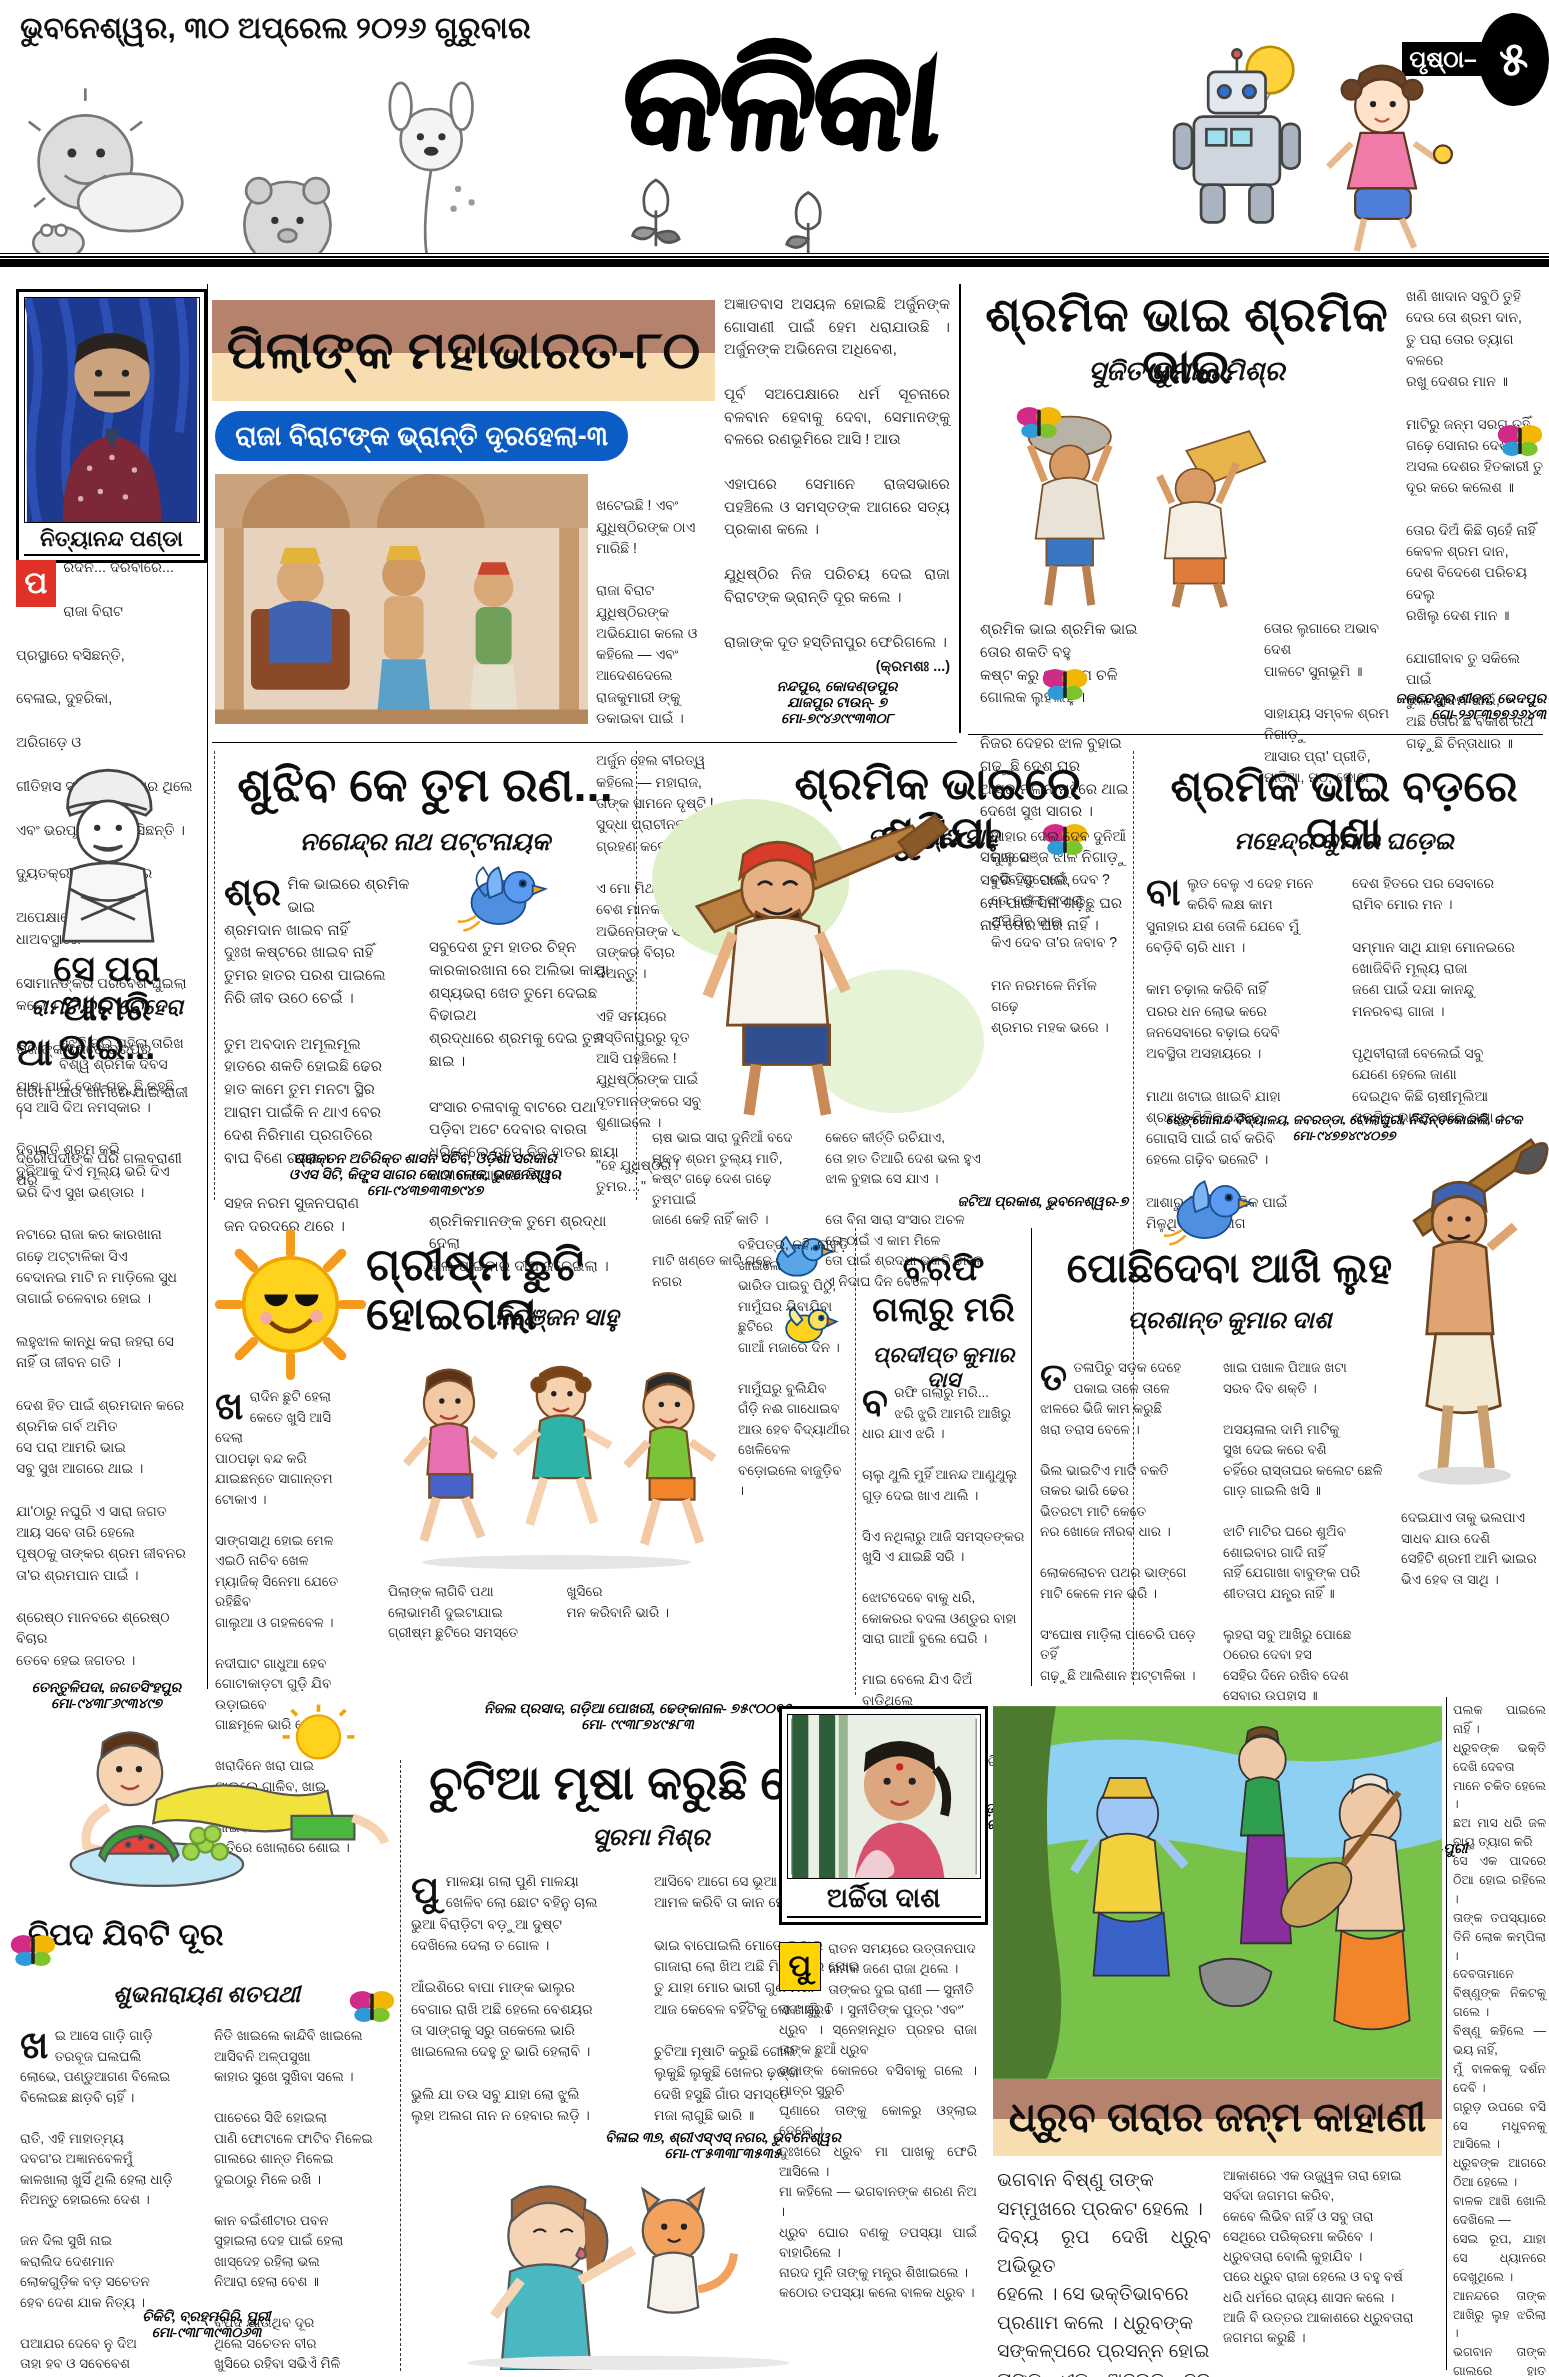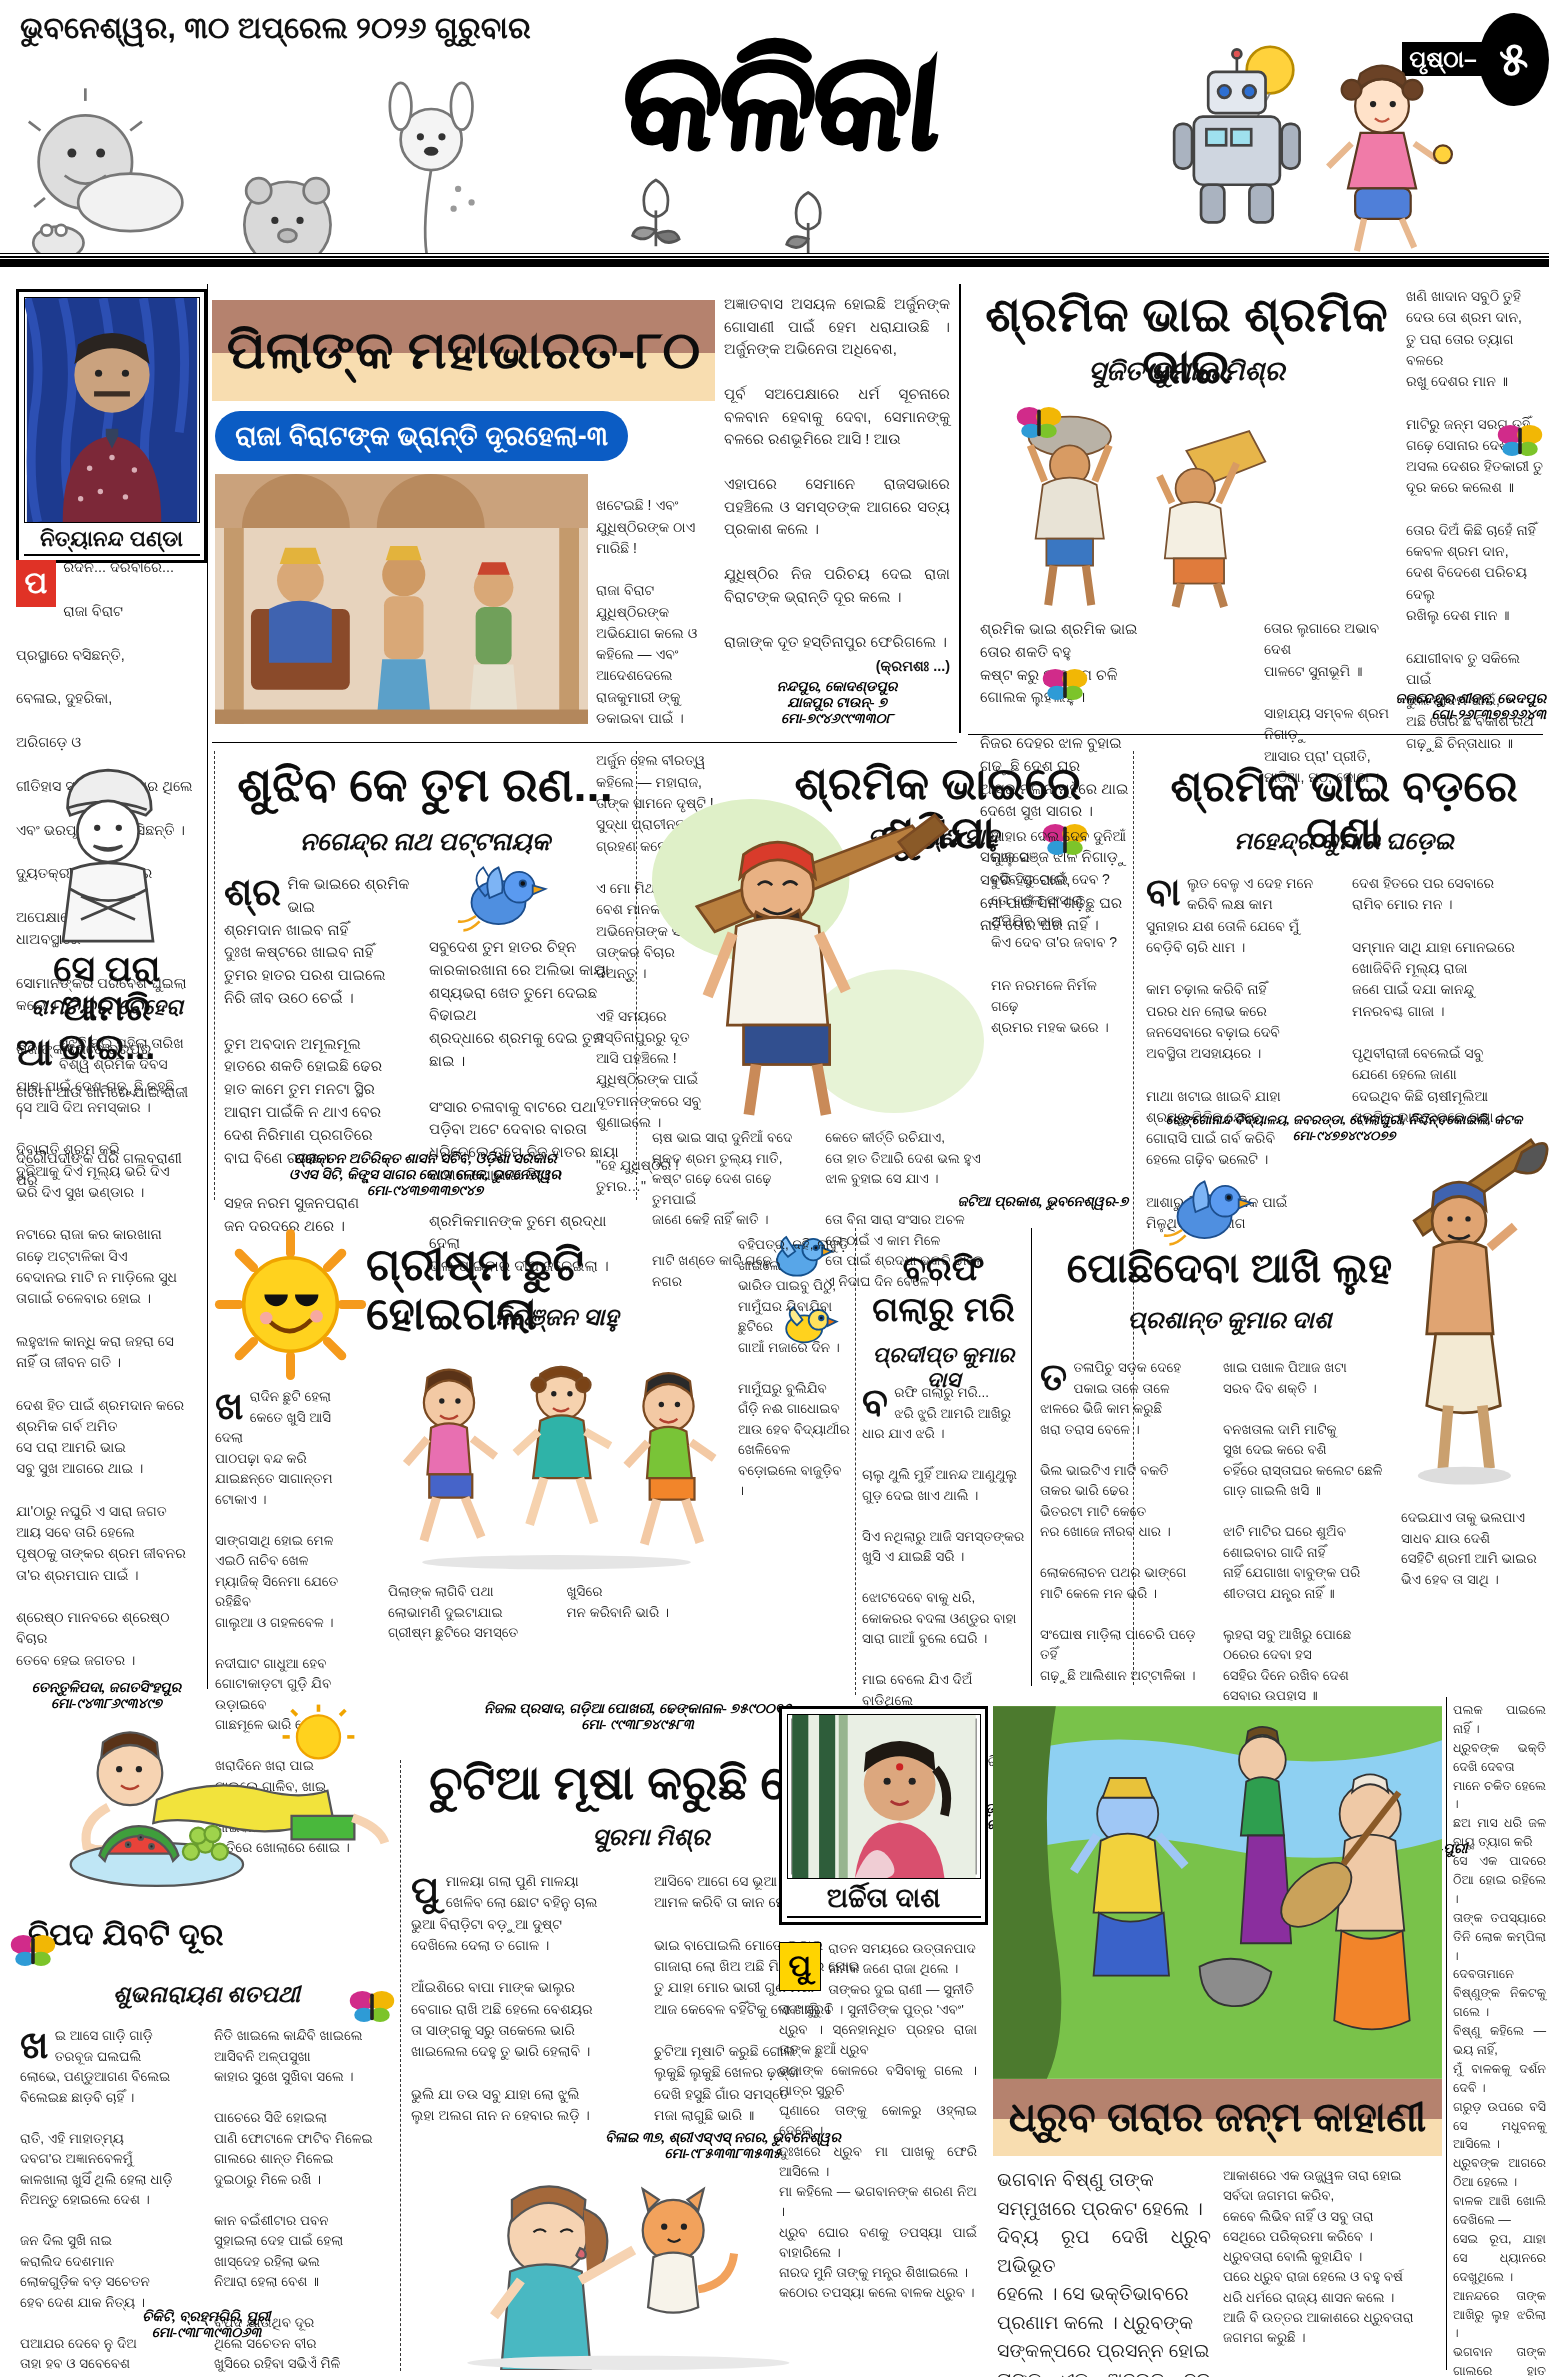--- a/index.html
+++ b/index.html
@@ -711,21 +711,21 @@
 
 ଲୋକଲୋଚନ ପଥର ଭାଙ୍ଗେ
 ମାଟି କେଳେ ମନ ଭରି ।
 
 ସଂଘୋଷ ମାଡ଼ିଲା ପାଚେରି ପଡ଼େ ତହିଁ
 ଗଢ଼ୁଛି ଆଲିଶାନ ଅଟ୍ଟାଳିକା ।</span>
   </div>
   <div class="abs verse" style="left:1223px;top:1358px;width:166px;font-size:13.5px">ଖାଇ ପଖାଳ ପିଆଜ ଖଟା
 ସରବ ଦିବ ଶକ୍ତି ।
 
-ବନଖତାଲ ଦାମି ମାଟିକୁ
+ଅସୟଳାଲ ଦାମି ମାଟିକୁ
 ସୁଖ ଦେଇ କରେ ବଶି
 ଚହିଁରେ ରାସ୍ତାଘର କଲେଟ ଛେଳି
 ଗାଡ଼ ଗାଇଲି ଖସି ॥
 
 ଝାଟି ମାଟିର ଘରେ ଶୁଅିବ
 ଶୋଇବାର ଗାଦି ନାହିଁ
 ନାହିଁ ଯେଗାଖା ବାବୁଙ୍କ ପରି
 ଶୀତତାପ ଯନ୍ତ୍ର ନାହିଁ ॥
 
 ଲୁହରା ସବୁ ଆଖିରୁ ପୋଛେ

